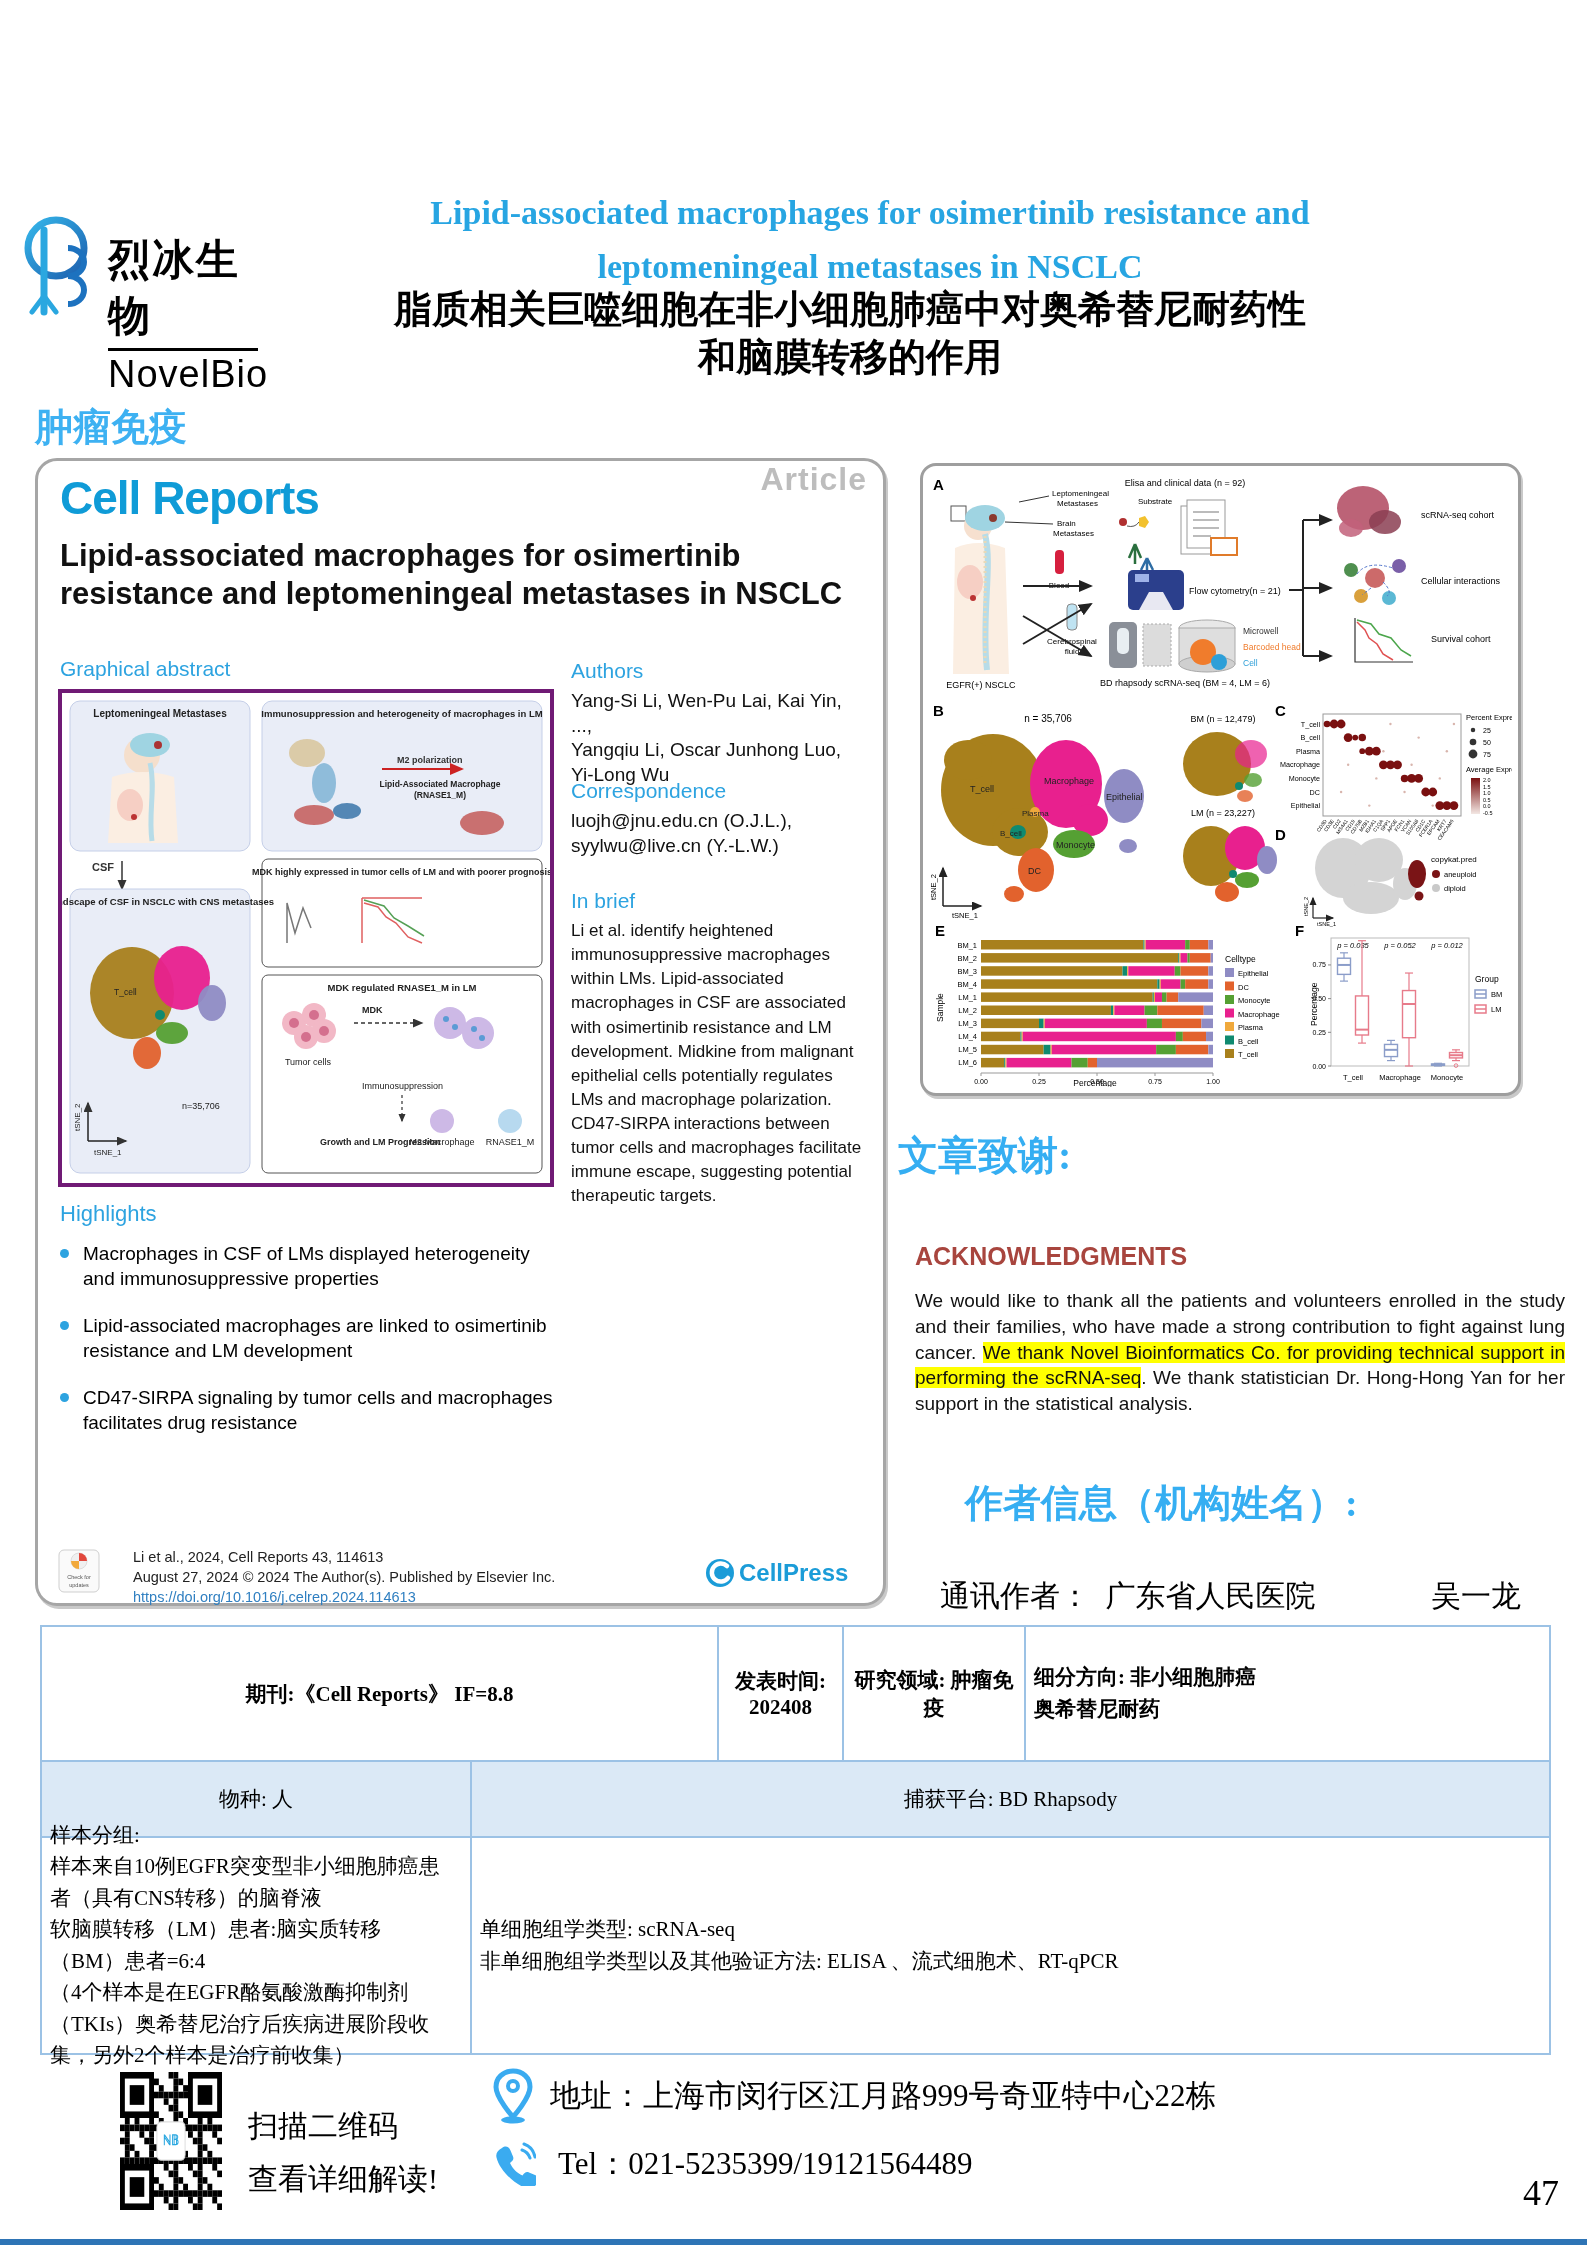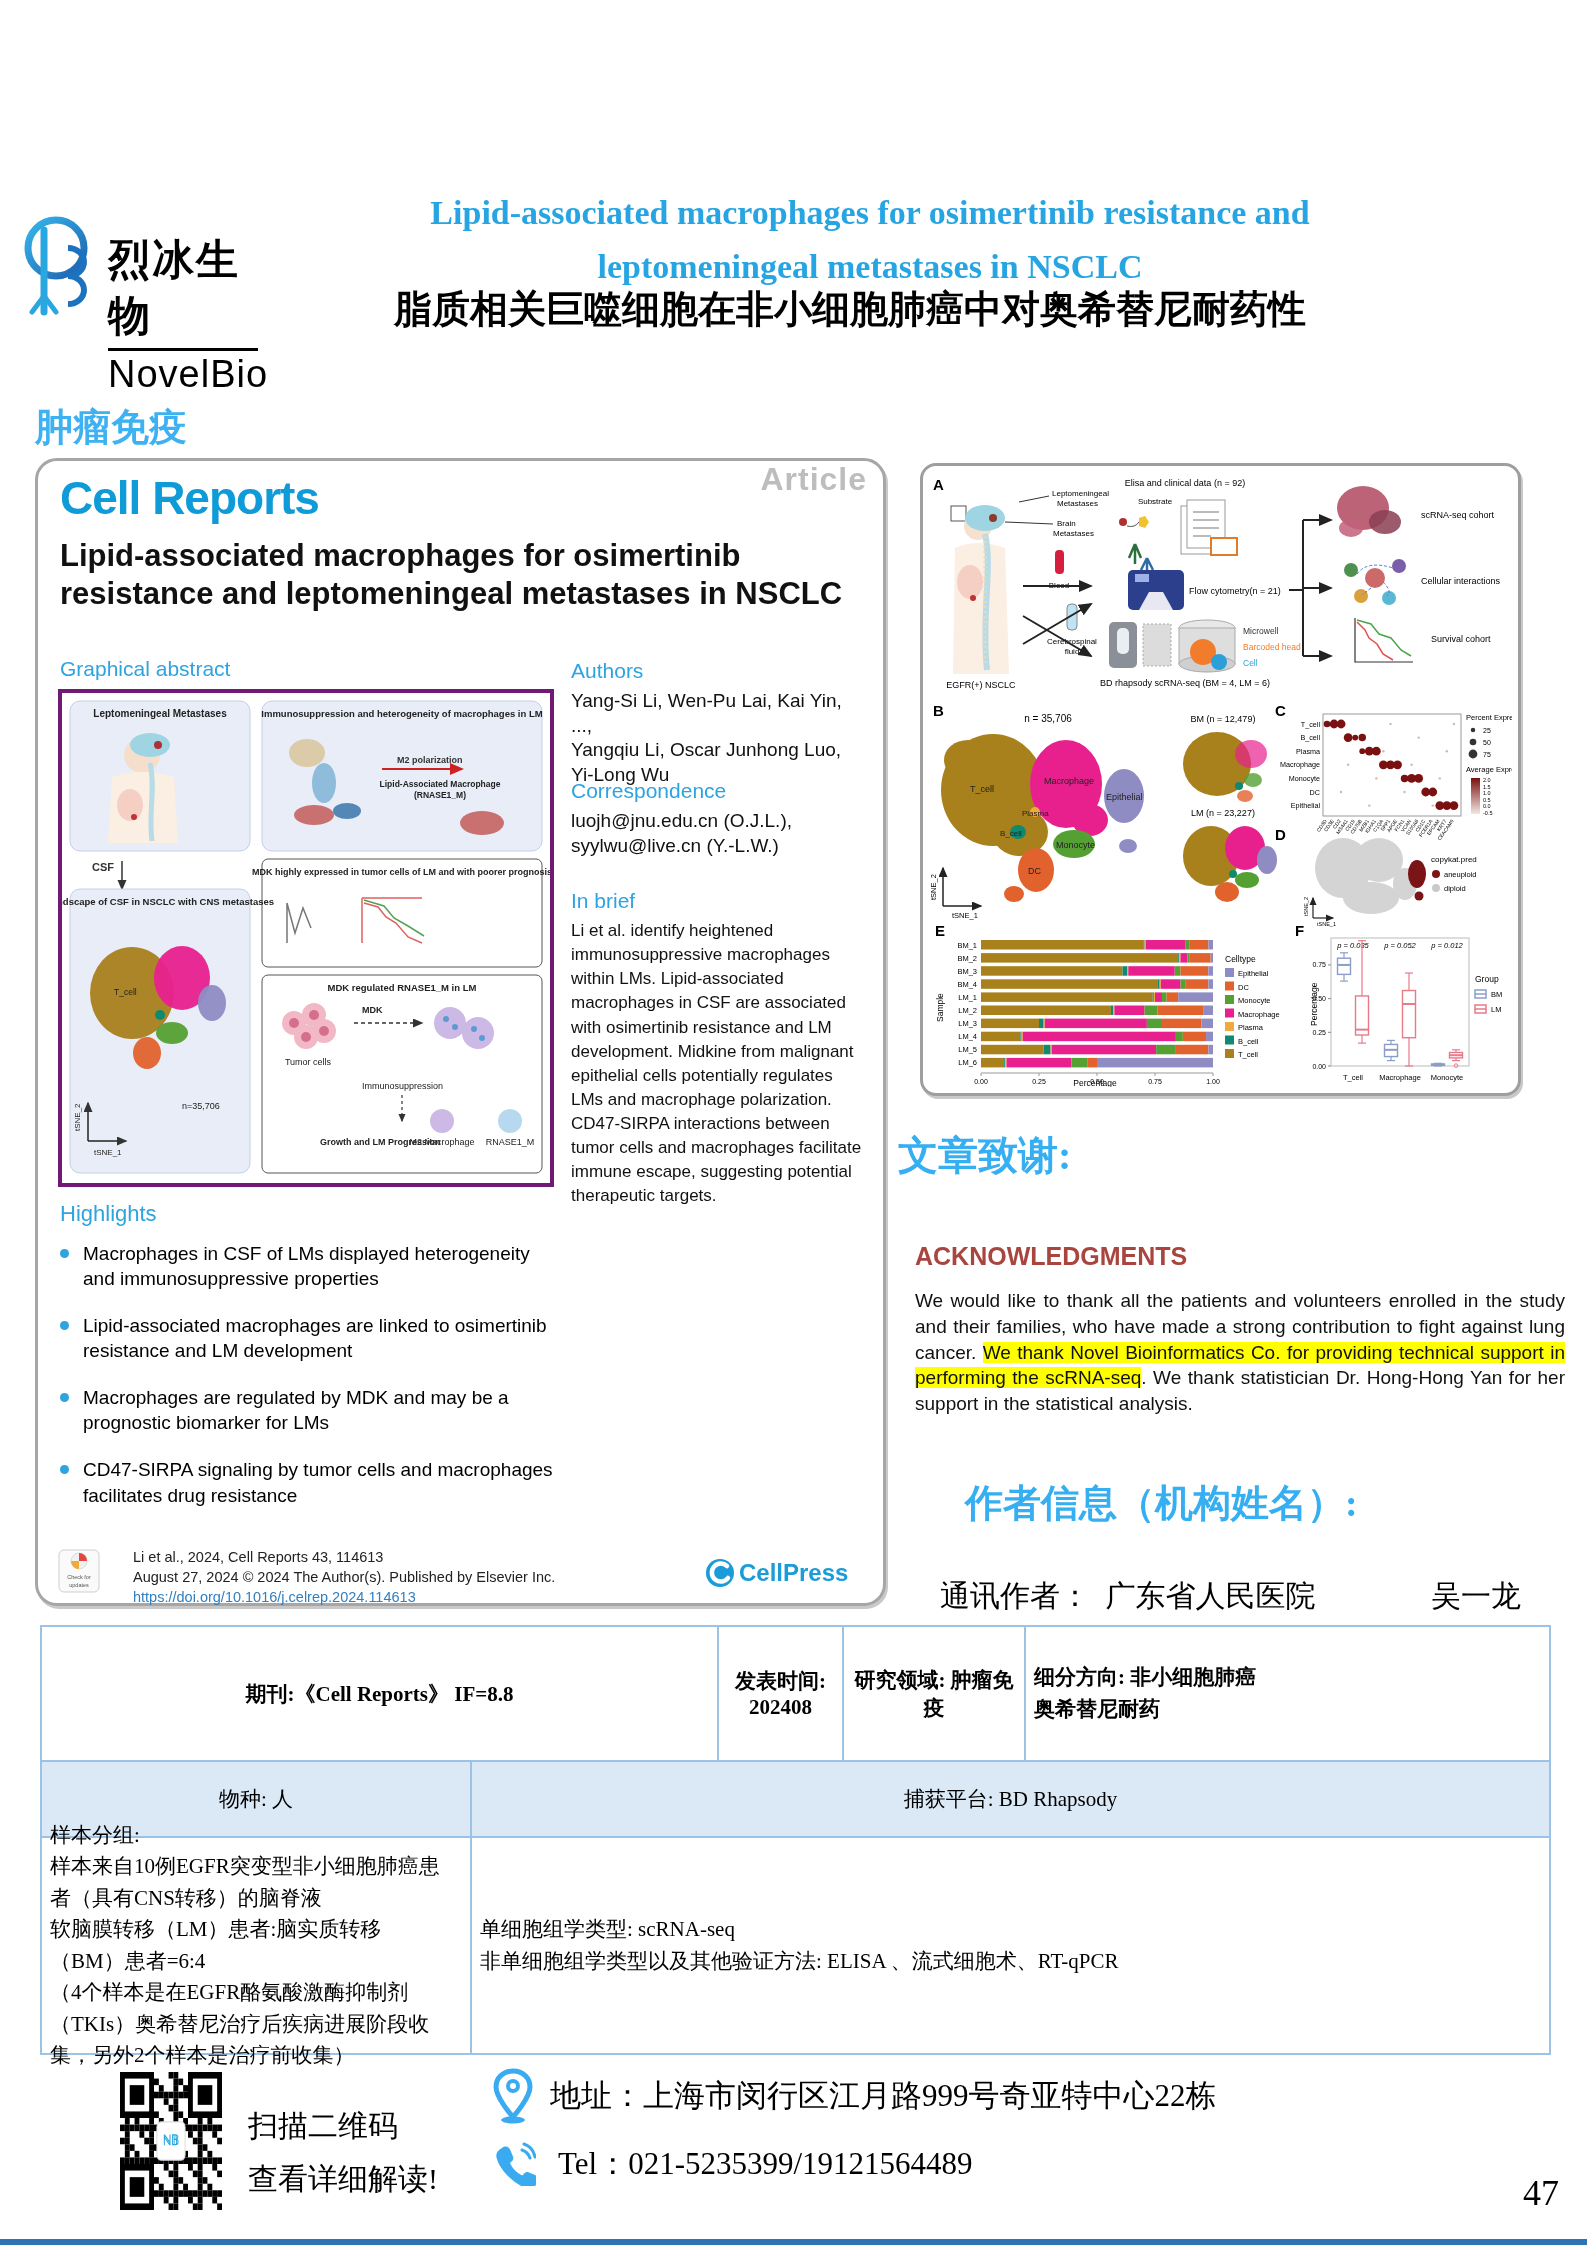--- a/index.html
+++ b/index.html
@@ -110,20 +110,21 @@
   <div class="abs logo-text">
     <div class="logo-zh">烈冰生物</div>
     <div class="logo-en">NovelBio</div>
   </div>
   <div class="abs title-en">
     <div>Lipid-associated macrophages for osimertinib resistance and</div>
     <div>leptomeningeal metastases in NSCLC</div>
   </div>
   <div class="abs title-zh">
     <div>脂质相关巨噬细胞在非小细胞肺癌中对奥希替尼耐药性</div>
+    <div>和脑膜转移的作用</div>
   </div>
 
   <div class="abs category">肿瘤免疫</div>
 
   <div class="abs paper-card">
     <div class="abs article-badge">Article</div>
     <div class="abs journal-name">Cell Reports</div>
     <div class="abs paper-title">Lipid-associated macrophages for osimertinib resistance and leptomeningeal metastases in NSCLC</div>
     <div class="abs ga-label">Graphical abstract</div>
 
@@ -238,24 +239,20 @@
 
     <div class="abs hl-blk">
       <div class="hl-title">Highlights</div>
       <div class="hl-item">
         <div class="hl-dot"></div>
         <div class="hl-text">Macrophages in CSF of LMs displayed heterogeneity and immunosuppressive properties</div>
       </div>
       <div class="hl-item">
         <div class="hl-dot"></div>
         <div class="hl-text">Lipid-associated macrophages are linked to osimertinib resistance and LM development</div>
-      </div>
-      <div class="hl-item">
-        <div class="hl-dot"></div>
-        <div class="hl-text">Macrophages are regulated by MDK and may be a prognostic biomarker for LMs</div>
       </div>
       <div class="hl-item">
         <div class="hl-dot"></div>
         <div class="hl-text">CD47-SIRPA signaling by tumor cells and macrophages facilitates drug resistance</div>
       </div>
     </div>
 
     <div class="abs card-footer">
       <svg class="abs" style="left:0;top:2px" width="42" height="44" viewBox="0 0 42 44">
         <rect x="1" y="1" width="40" height="42" rx="5" fill="#fafafa" stroke="#cfcfcf"></rect>

